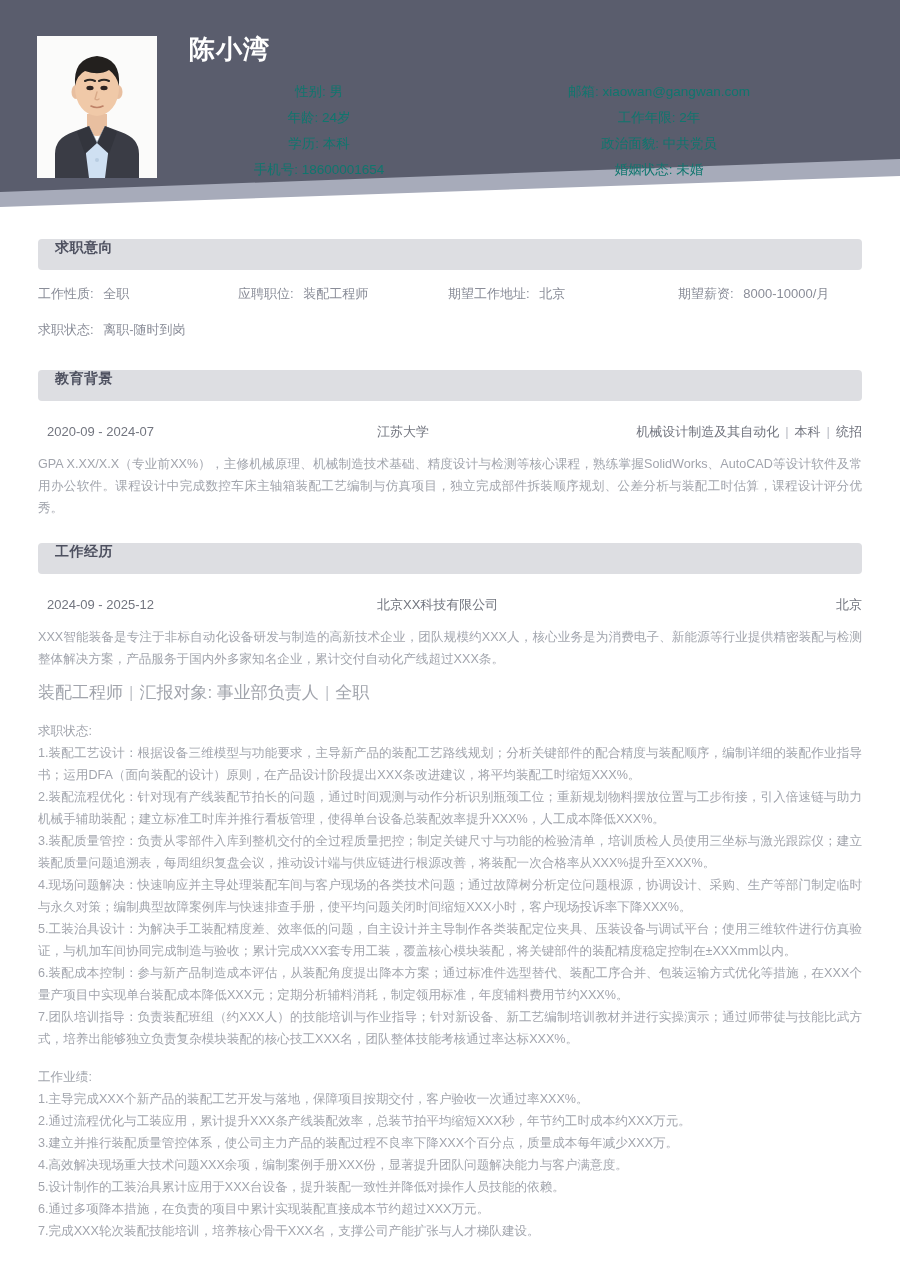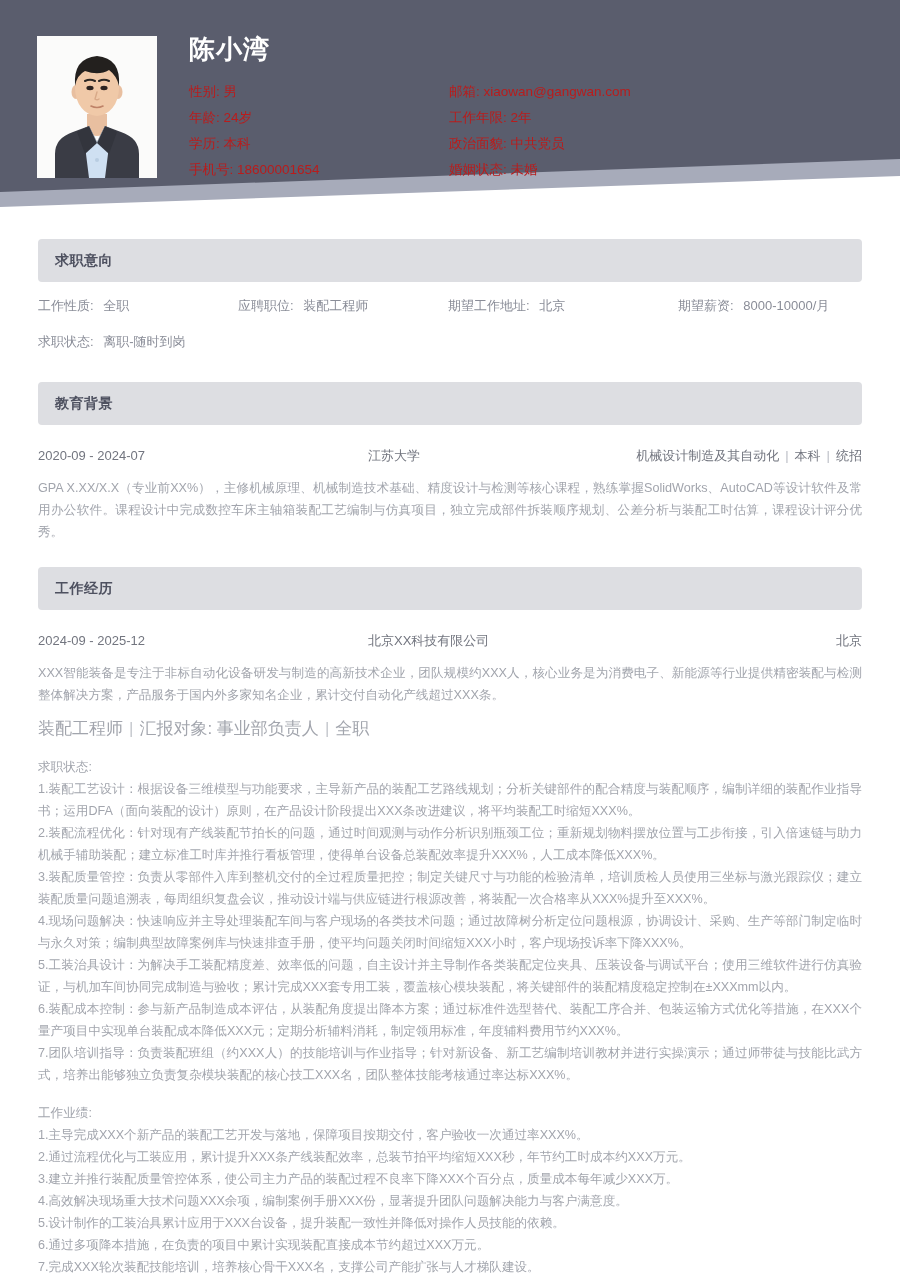--- a/index.html
+++ b/index.html
@@ -65,39 +65,40 @@
     line-height: 1;
     margin-bottom: 17px;
   }
   .info-grid {
     display: grid;
     grid-template-columns: 260px 1fr;
     row-gap: 0px;
   }
   .info-item {
     font-size: 13.5px;
-    color: #b91c1c;
+    color: #0f766e;
     line-height: 26px;
     white-space: nowrap;
+    text-align: center;
   }
   .info-item .lbl { }
   .info-item .val { }
 
   
   .page {
     padding: 0 38px;
     box-sizing: border-box;
     width: 900px;
   }
   .section-bar {
     background: #dddee2;
     border-radius: 4px;
-    height: 43px;
+    height: 31px;
     display: flex;
-    align-items: center;
+    align-items: flex-start;
     padding-left: 17px;
     box-sizing: border-box;
     margin-bottom: 0px;
   }
   .section-bar .section-title {
     font-size: 14px;
     font-weight: bold;
     color: #4e5160;
     letter-spacing: 0.5px;
   }
@@ -121,20 +122,21 @@
   .ji-cell .val { margin-left: 6px; }
 
   
   .entry-head {
     display: flex;
     align-items: center;
     font-size: 13px;
     color: #72757f;
     line-height: 30px;
     margin-top: 10px;
+    margin-left: 9px;
   }
   .entry-date { width: 330px; }
   .entry-org  { flex: 1; }
   .entry-meta { text-align: right; white-space: nowrap; }
   .entry-meta .sep { color: #b9bcc4; margin: 0 6px; }
 
   .entry-head.work .entry-date { width: 330px; }
   .entry-head.work .entry-org { flex: 1; text-align: left; }
   .entry-head.work .entry-loc { white-space: nowrap; }
 

